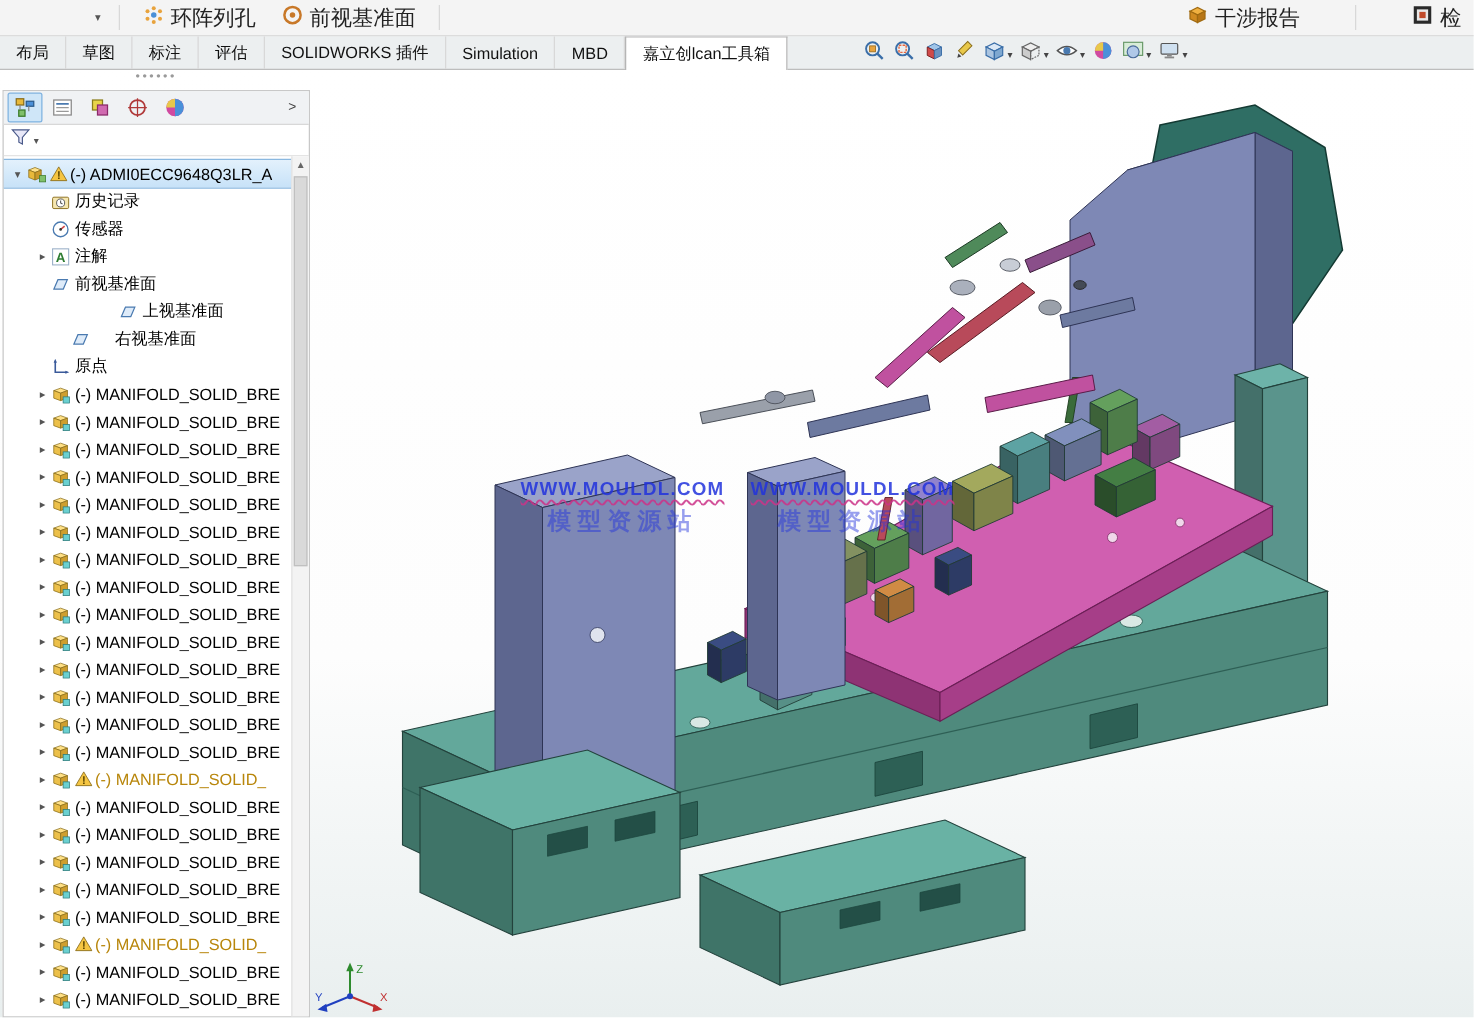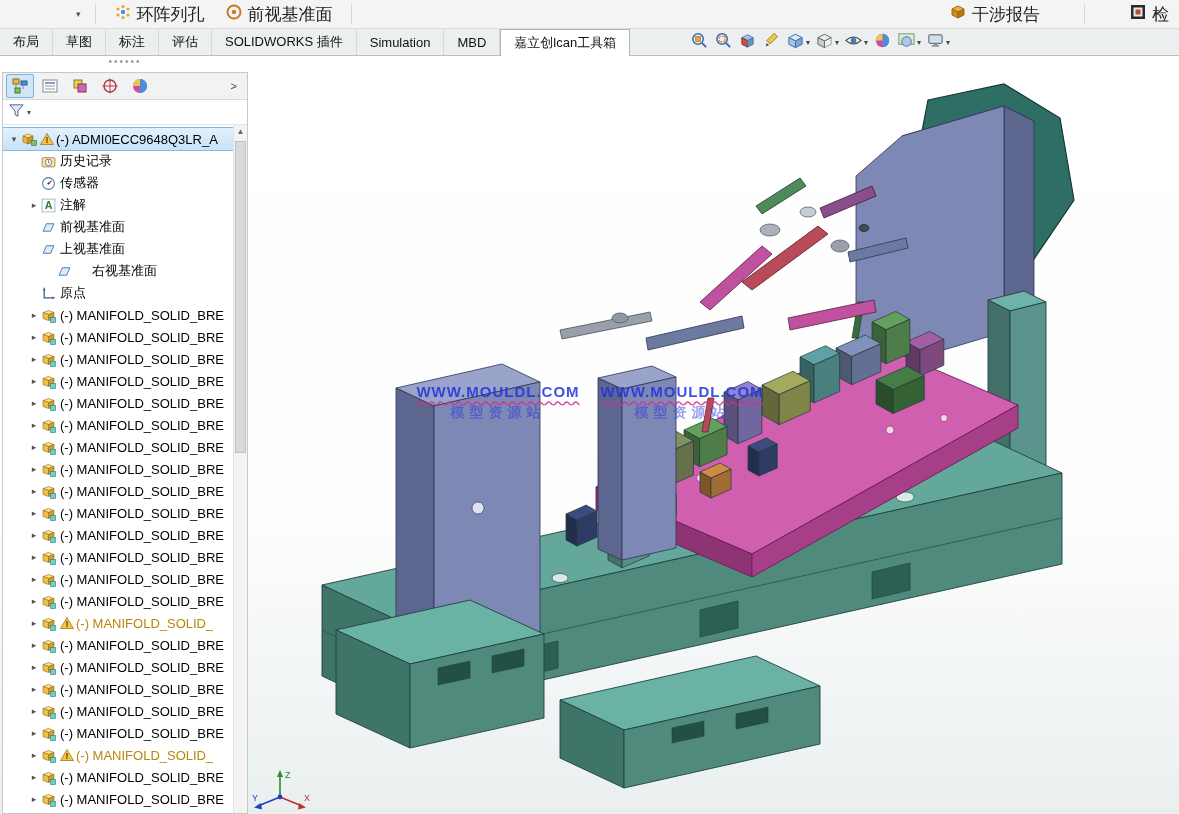--- a/index.html
+++ b/index.html
@@ -25,21 +25,21 @@
   #headsup{position:absolute;left:688px;top:2px;display:flex;align-items:center;gap:1px;}
   .hbtn{display:flex;align-items:center;padding:1px 2px;cursor:pointer;border-radius:2px;}
   .hbtn .caret{font-size:8px;color:#444;margin-left:1px;}
 
   
   #viewport{position:absolute;top:55px;left:0;right:0;bottom:0;overflow:hidden;
             background:linear-gradient(#ffffff 0%,#fdfdfd 62%,#e9efef 100%);}
   .wm{position:absolute;text-align:center;opacity:.85;pointer-events:none;width:170px;}
   .wm .l1{font-size:15px;font-weight:bold;color:#2233dd;letter-spacing:1px;
           text-decoration:underline wavy #cc3388;text-underline-offset:3px;}
-  .wm .l2{font-size:14px;font-weight:bold;color:rgba(34,51,221,.55);letter-spacing:5px;margin-top:4px;}
+  .wm .l2{font-size:19px;font-weight:bold;color:rgba(34,51,221,.55);letter-spacing:5px;margin-top:4px;}
 
   
   #grip{position:absolute;left:96px;top:58px;width:58px;height:10px;color:#9a9a9a;
         font-size:10px;letter-spacing:2px;text-align:center;line-height:8px;z-index:40;cursor:pointer;}
   #panel{position:absolute;left:2px;top:72px;bottom:0;width:246px;background:#fff;
          border:1px solid #c8c8c8;display:flex;flex-direction:column;z-index:40;box-sizing:border-box;}
   .phdr{height:26px;background:#f0f2f4;border-bottom:1px solid #d8d8d8;display:flex;
         align-items:center;padding:0 3px;gap:2px;flex:none;}
   .ptab{width:26px;height:22px;display:flex;align-items:center;justify-content:center;
         cursor:pointer;border:1px solid transparent;border-radius:2px;}
@@ -440,21 +440,21 @@
       </div>
       <div class="trow" style="padding-left: 24px;">
         <span class="tarrow"></span>
         <span class="ticon">
           <svg width="15" height="15" viewBox="0 0 14 14">
             <polygon points="2,10.5 5,3.5 12,3.5 9,10.5" fill="#d8e8f8" fill-opacity="0.85" stroke="#4a7ab0" stroke-width="0.9"></polygon>
           </svg>
         </span>
         <span class="tlabel">前视基准面</span>
       </div>
-      <div class="trow" style="padding-left: 24px;">
+      <div class="trow" style="padding-left: 24px; justify-content: center;">
         <span class="tarrow"></span>
         <span class="ticon">
           <svg width="15" height="15" viewBox="0 0 14 14">
             <polygon points="2,10.5 5,3.5 12,3.5 9,10.5" fill="#d8e8f8" fill-opacity="0.85" stroke="#4a7ab0" stroke-width="0.9"></polygon>
           </svg>
         </span>
         <span class="tlabel">上视基准面</span>
       </div>
       <div class="trow" style="padding-left: 24px; gap: 16px;">
         <span class="tarrow"></span>

